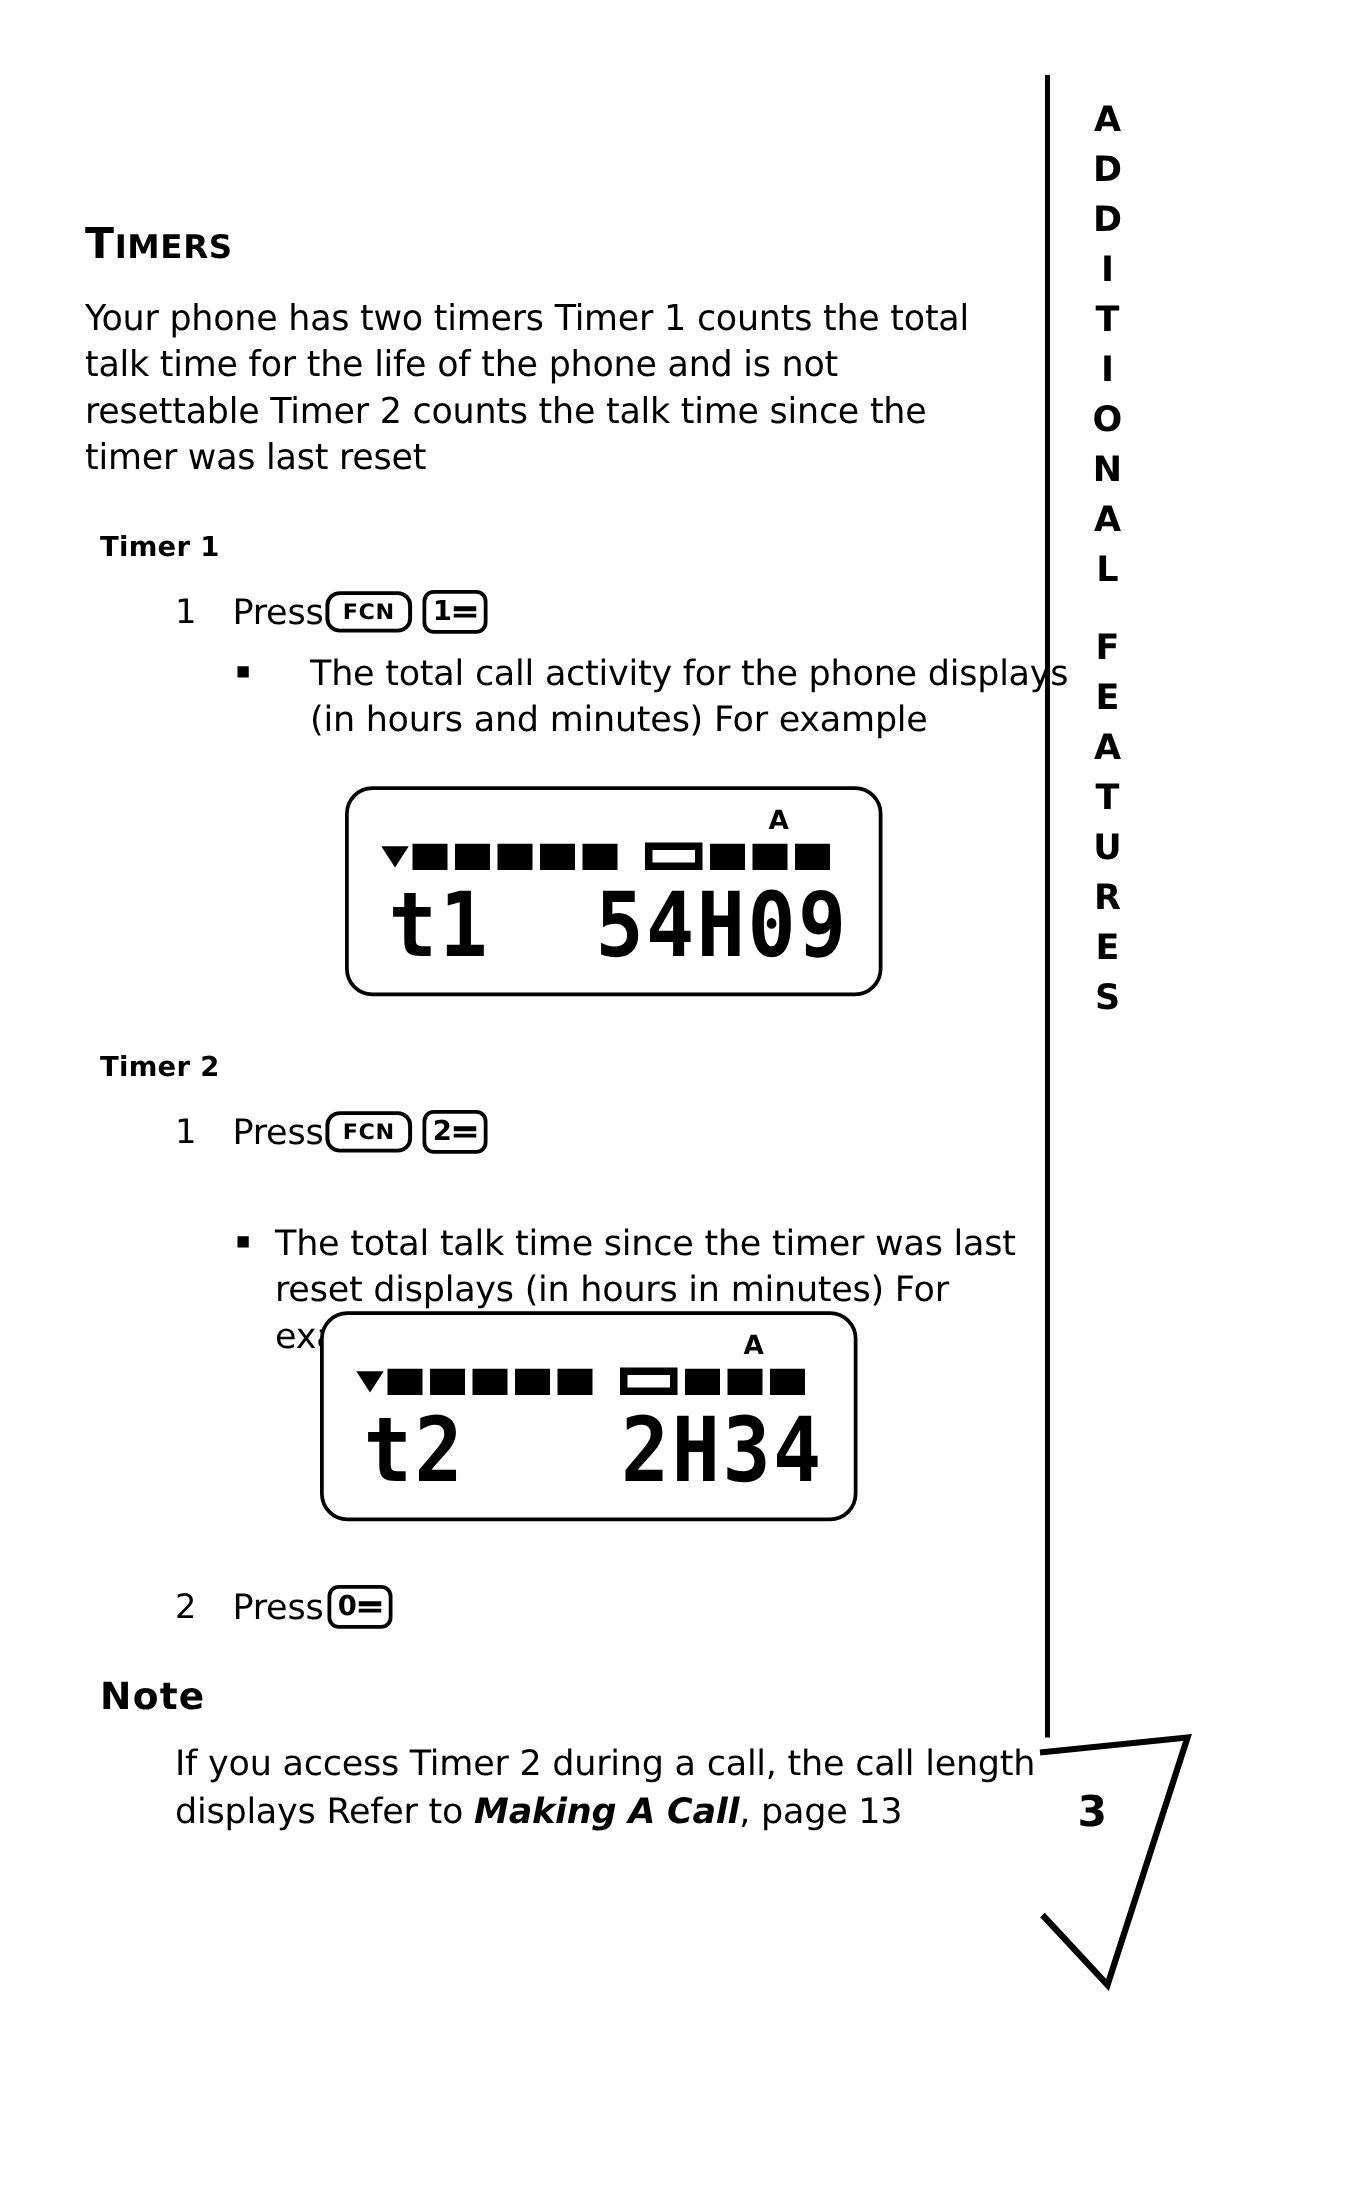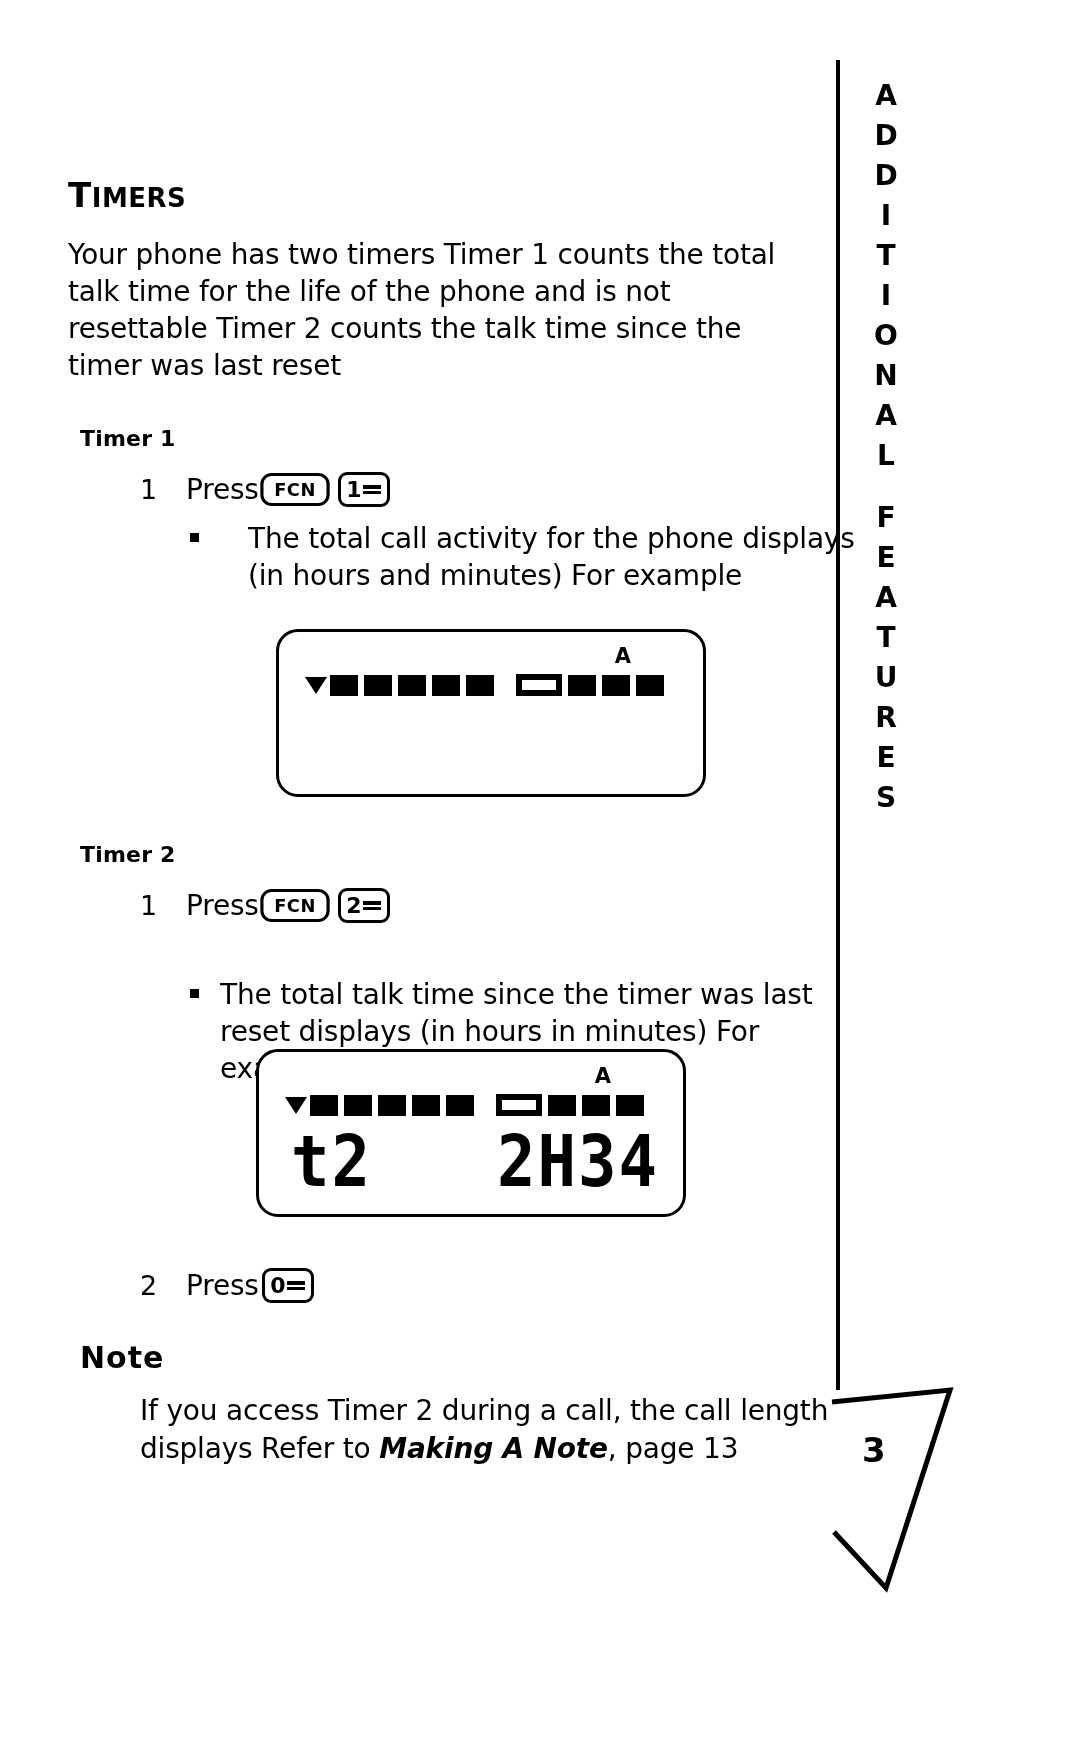--- a/index.html
+++ b/index.html
@@ -355,20 +355,24 @@
       <span class="blk"></span>
       <span class="blk"></span>
       <span class="blk"></span>
       <span class="blk"></span>
       <span class="gap"></span>
       <span class="batt"></span>
       <span class="blk"></span>
       <span class="blk"></span>
       <span class="blk"></span>
     </div>
+    <div class="lcd-digits">
+      <span class="seg seg-left">t1</span>
+      <span class="seg seg-right">54H09</span>
+    </div>
   </div>
 
   <div class="sub-heading" id="sub-timer2">Timer 2</div>
 
   <div class="step" id="step-t2-1">
     <span class="num">1</span>
     <span class="verb">Press</span>
     <span class="key key-fcn">
       <span>FCN</span>
     </span>
@@ -416,21 +420,21 @@
       <span class="kdigit">0</span>
       <span class="kstack">
         <i class="kbar"></i>
           <i class="kbar thin"></i>
       </span>
     </span>
   </div>
 
   <div id="note-heading">Note</div>
   <div id="note-body">
-    <span>If you access Timer 2 during a call, the call length displays  Refer to </span><b>Making A Note</b><span>, page 13</span>
+    <span>If you access Timer 2 during a call, the call length displays  Refer to </span><b>Making A Call</b><span>, page 13</span>
   </div>
 
   <div id="side-rule"></div>
   <div id="side-tab">
       <span class="ch">A</span>
       <span class="ch">D</span>
       <span class="ch">D</span>
       <span class="ch">I</span>
       <span class="ch">T</span>
       <span class="ch">I</span>

